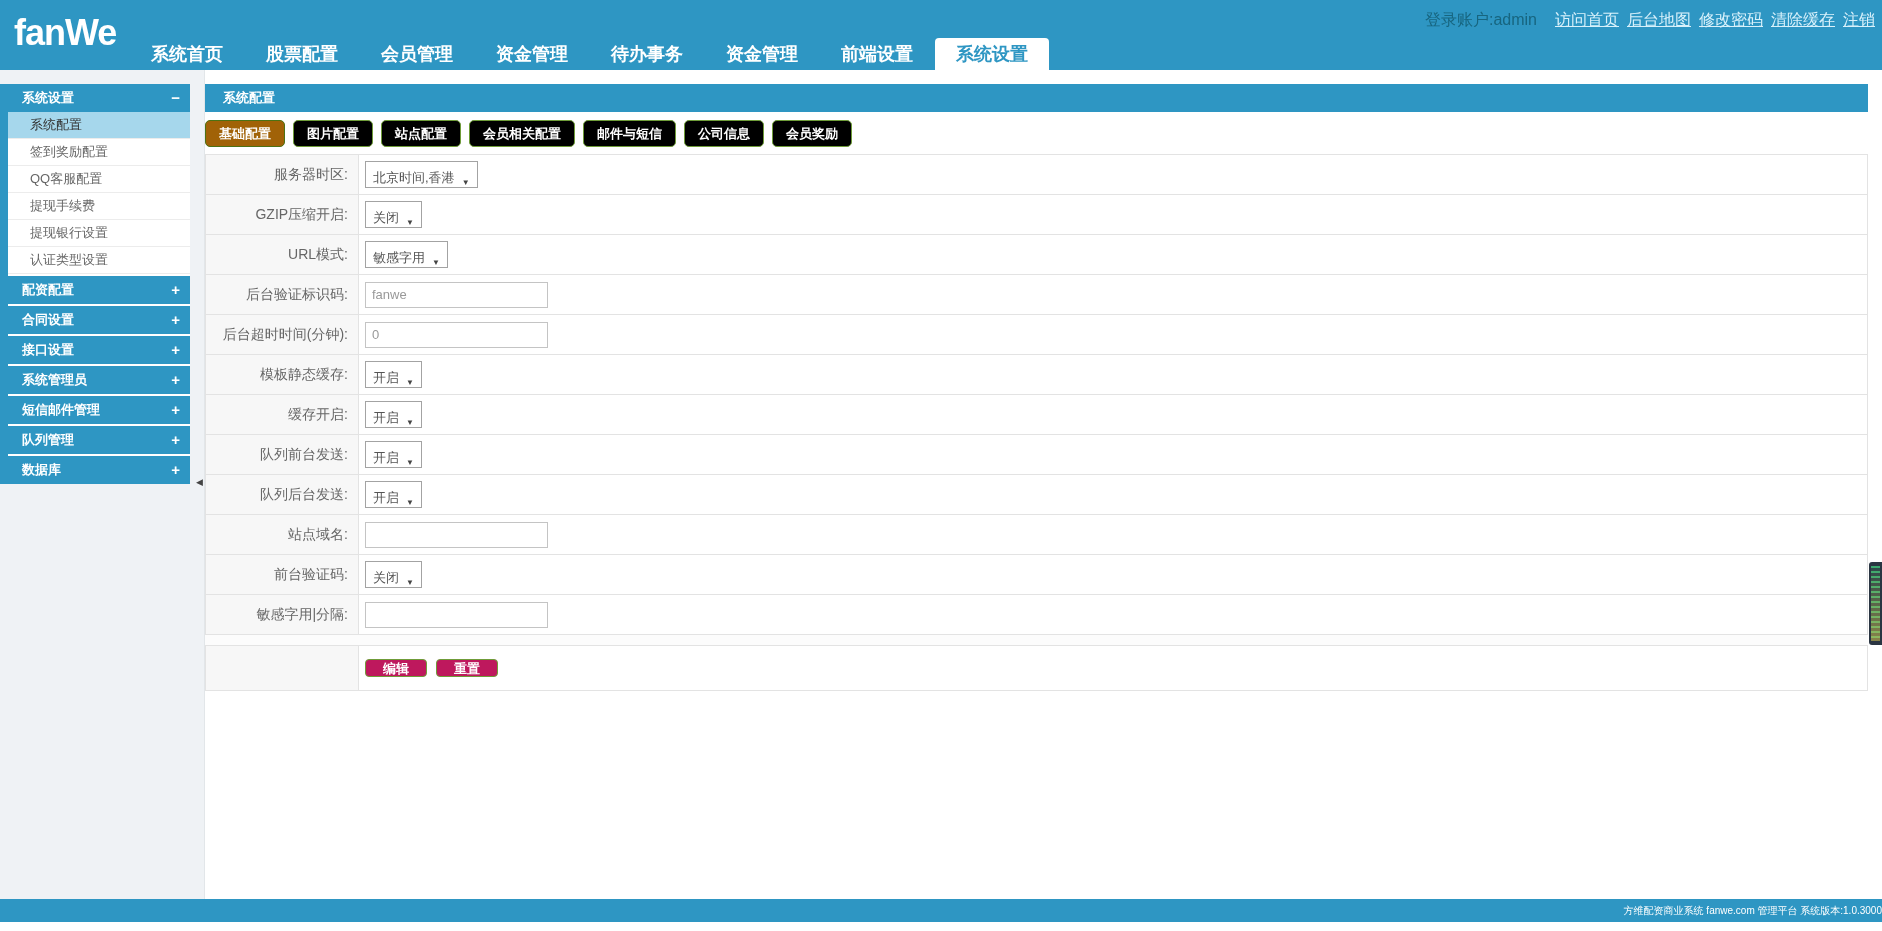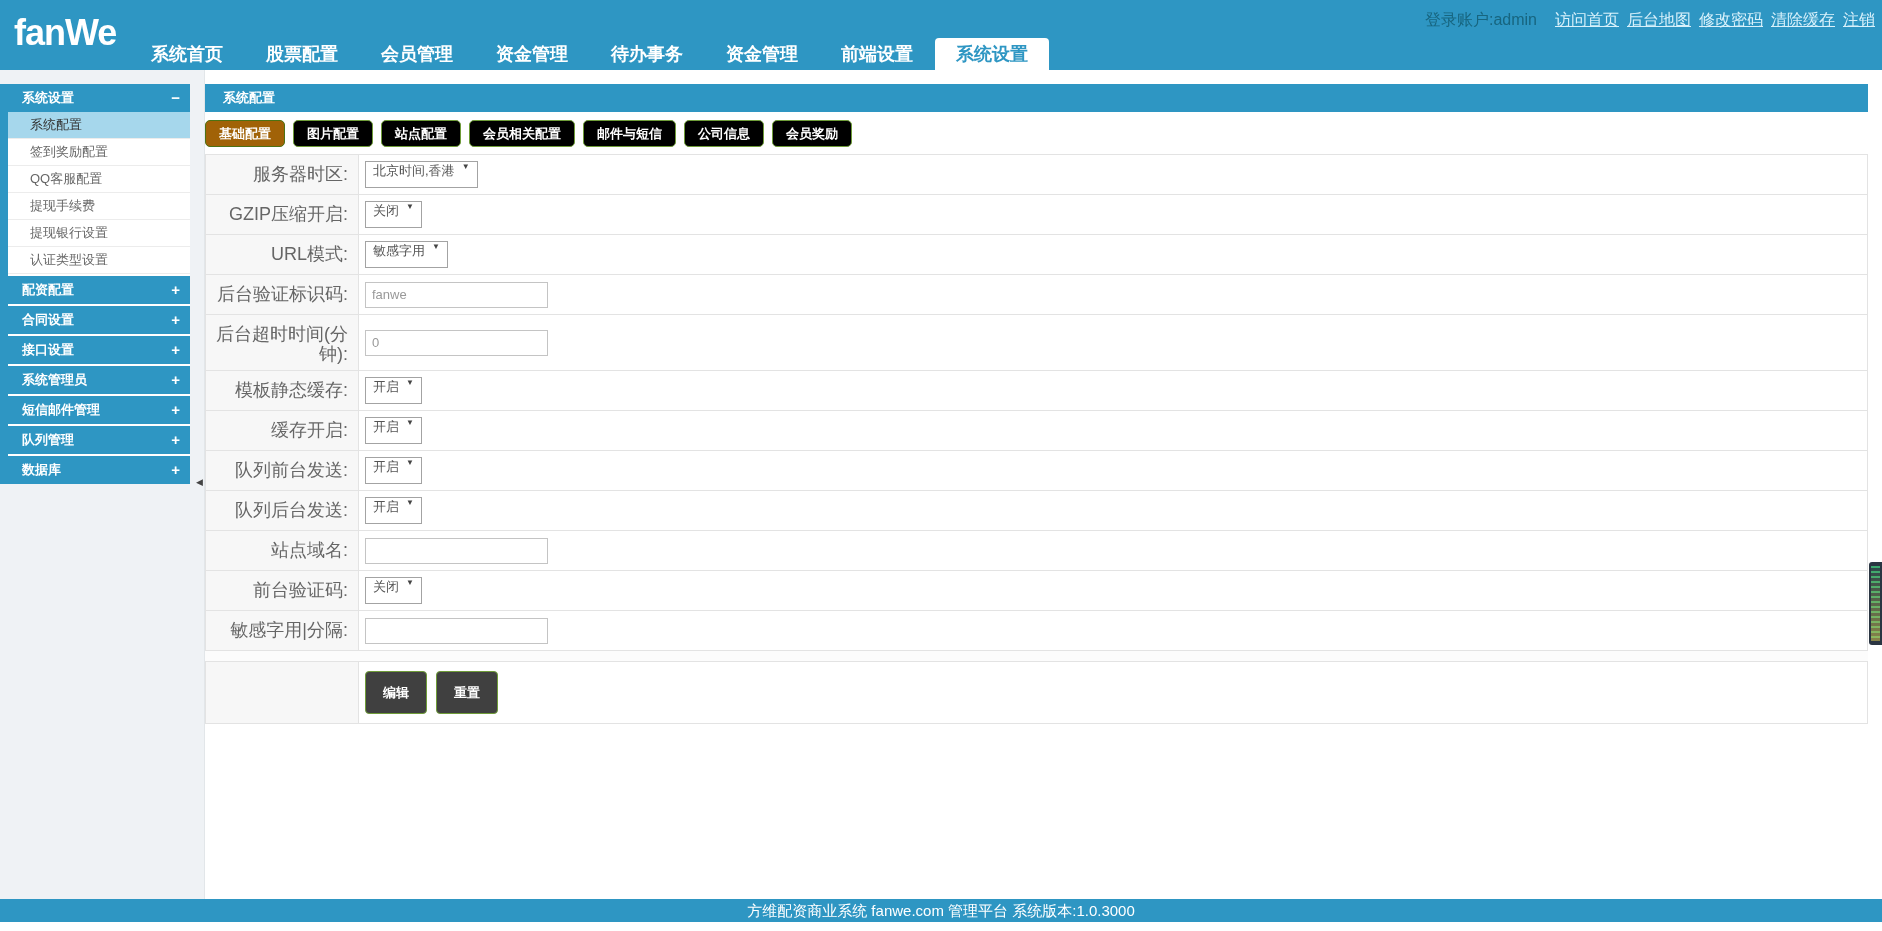--- a/index.html
+++ b/index.html
@@ -27,34 +27,34 @@
 
   .content { flex:1; background:#fff; border-left:1px solid #e2e6e9; padding:14px 14px 0 0; }
   .panel-title { height:28px; line-height:28px; background:#2e96c3; color:#fff; font-size:13px; font-weight:bold; padding-left:18px; margin-bottom:8px; }
   .tabs { display:flex; margin-bottom:7px; }
   .tab { height:27px; line-height:25px; padding:0 13px; margin-right:8px; background:#000000; border:1px solid #6f9c39; border-radius:5px; color:#fff; font-size:13px; font-weight:bold; cursor:pointer; }
   .tab.active { background:#a16207; border-color:#4c7214; }
 
   
   .ftable { border:1px solid #e3e3e3; border-bottom:none; }
   .frow { display:flex; min-height:40px; border-bottom:1px solid #e3e3e3; }
-  .fl { width:153px; background:#f7f7f7; border-right:1px solid #e3e3e3; color:#666; font-size:18px; text-align:right; padding:9px 10px 6px 5px; line-height:20px; }
+  .fl { width:153px; background:#f7f7f7; border-right:1px solid #e3e3e3; color:#666; font-size:14px; text-align:right; padding:9px 10px 6px 5px; line-height:20px; }
   .ff { flex:1; background:#fff; display:flex; align-items:center; padding-left:6px; }
-  .sel { display:inline-flex; align-items:flex-start; border:1px solid #a3a3a3; background:#fff; height:27px; padding:0 7px; cursor:pointer; }
+  .sel { display:inline-flex; align-items:flex-end; border:1px solid #a3a3a3; background:#fff; height:27px; padding:0 7px; cursor:pointer; }
   .sel-txt { font-size:13px; color:#555; }
   .sel-arrow { font-size:8px; color:#444; margin-left:7px; }
   .txt-input { width:183px; height:26px; border:1px solid #c4c4c4; font-size:13px; color:#999; padding:0 6px; font-family:"Liberation Sans", sans-serif; }
   .spacer-row { height:10px; background:#fcfcfc; }
   .btn-row { display:flex; min-height:46px; border:1px solid #e3e3e3; }
   .btn-row .fl-empty { width:153px; background:#f7f7f7; border-right:1px solid #e3e3e3; }
   .btn-row .ff { padding:9px 0 9px 6px; }
-  .gbtn { height:43px; padding:0 17px; margin-right:9px; background:#404040; border:1px solid #6f9c39; border-radius:4px; color:#fff; font-size:13px; font-weight:bold; cursor:pointer; font-family:"Liberation Sans", sans-serif; }
-
-  
-  .footer { height:23px; line-height:23px; background:#2e96c3; text-align:center; color:#fff; font-size:15px; }
+  .gbtn { height:18px; padding:0 17px; margin-right:9px; background:#be185d; border:1px solid #6f9c39; border-radius:4px; color:#fff; font-size:13px; font-weight:bold; cursor:pointer; font-family:"Liberation Sans", sans-serif; }
+
+  
+  .footer { height:23px; line-height:23px; background:#2e96c3; text-align:right; color:#fff; font-size:10px; }
 
   
   .collapse-arrow { position:absolute; left:196px; top:477px; font-size:9px; color:#444; cursor:pointer; }
   .edge-widget { position:absolute; right:0; top:562px; width:13px; height:83px; background:#2a3542; border-radius:3px 0 0 3px; cursor:pointer; overflow:hidden; }
   .edge-widget .stripes { position:absolute; left:2px; right:2px; top:4px; bottom:4px;
       background:
         linear-gradient(180deg, rgba(61,170,120,0.15) 0%, rgba(214,196,80,0.55) 100%),
         repeating-linear-gradient(180deg, #3aa76d 0 2px, #2a3542 2px 5px);
   }
 </style>

